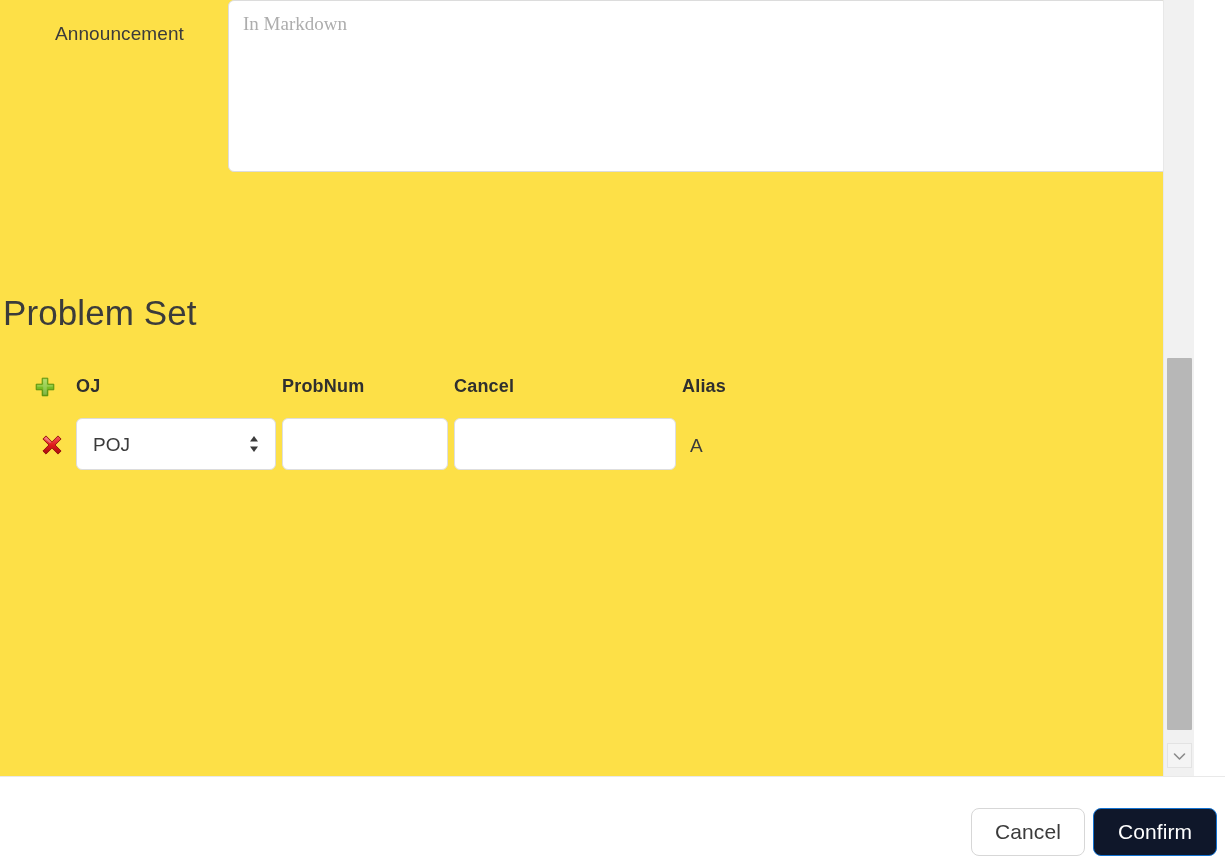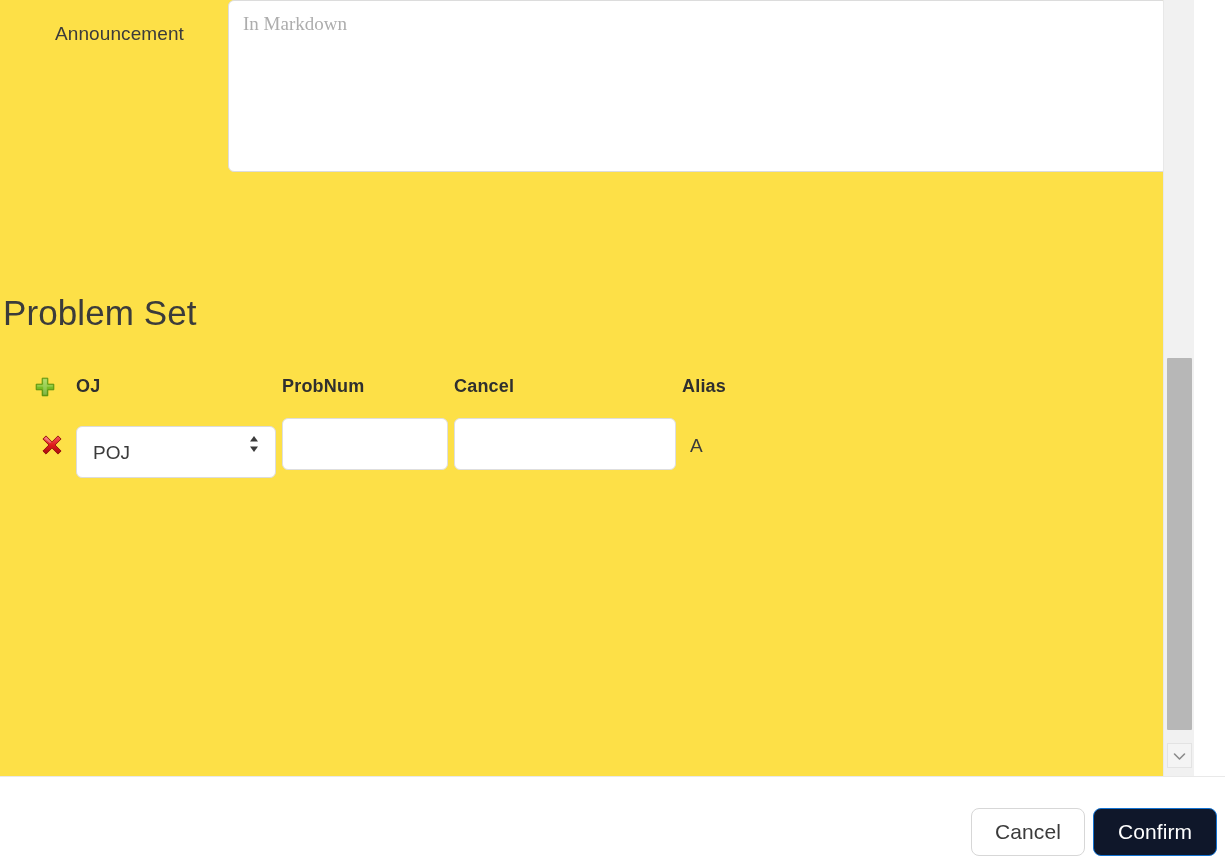--- a/index.html
+++ b/index.html
@@ -120,21 +120,21 @@
     height: 62px;
   }
   .cell-del {
     position: absolute;
     left: 41px;
     top: 26px;
   }
   .oj-select {
     position: absolute;
     left: 76px;
-    top: 18px;
+    top: 10px;
     width: 200px;
     height: 52px;
     border: 1px solid #dcdcdc;
     border-radius: 6px;
     background: #ffffff;
     font-size: 19px;
     font-family: "Liberation Sans", sans-serif;
     color: #3b3b3b;
     padding: 0 36px 0 16px;
     appearance: none;

